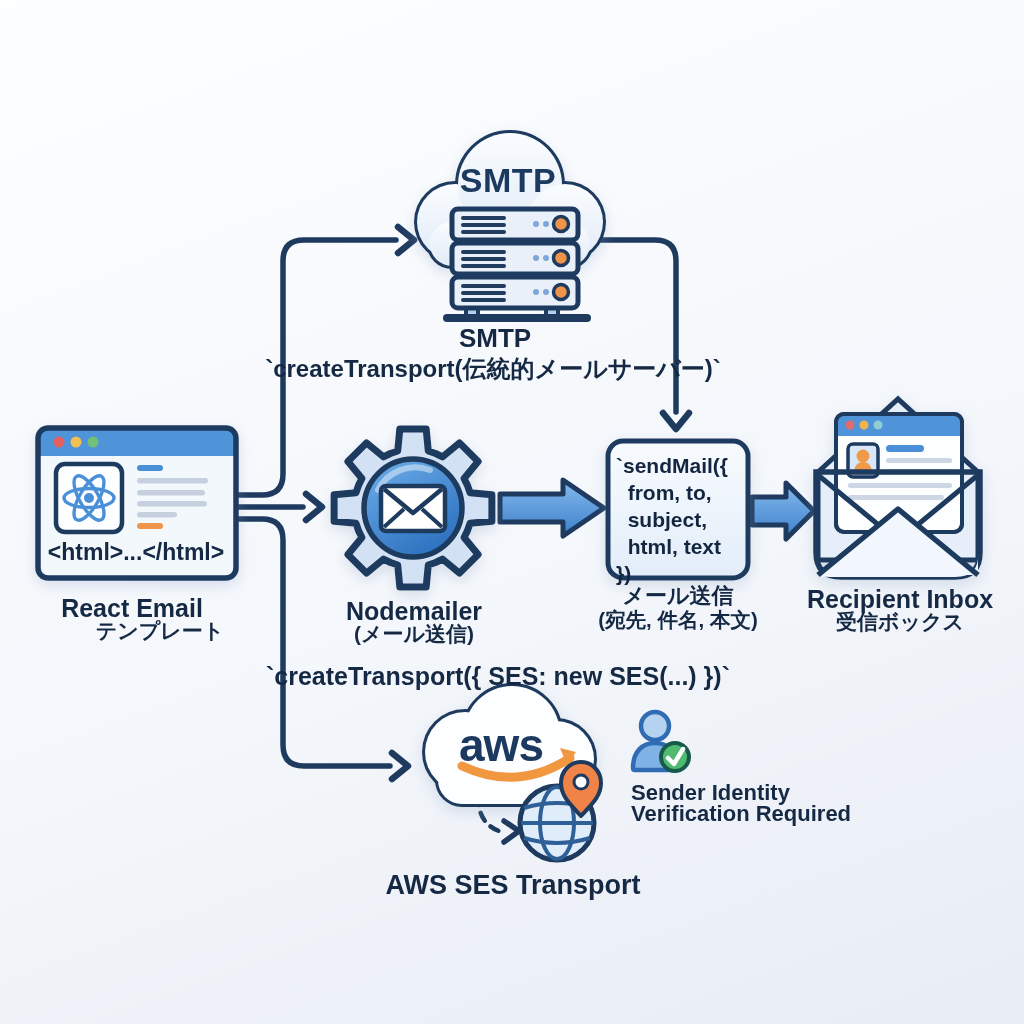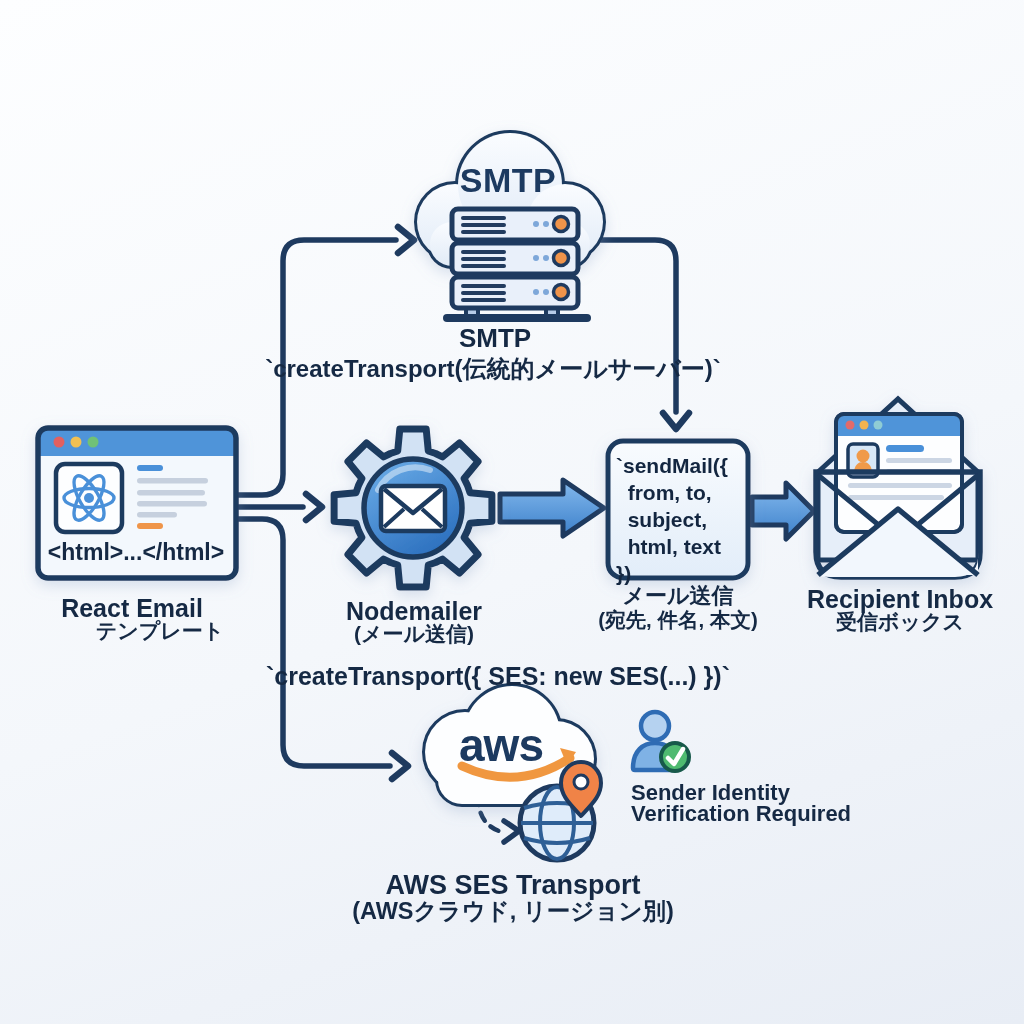--- a/index.html
+++ b/index.html
@@ -259,18 +259,17 @@
 })</div>
 <div class="lbl" style="left:678px;top:596px;font-size:22px;">メール送信</div>
 <div class="lbl" style="left:678px;top:620px;font-size:20.5px;">(宛先, 件名, 本文)</div>
 
 <div class="lbl f-title" style="left:900px;top:599px;">Recipient Inbox</div>
 <div class="lbl f-sub" style="left:900px;top:622px;">受信ボックス</div>
 
 <div class="lbl" style="left:498px;top:676px;font-size:25px;">`createTransport({ SES: new SES(...) })`</div>
 <div class="lbl f-aws" style="left:501px;top:745px;">aws</div>
 <div class="lbl" style="left:513px;top:886px;font-size:27px;">AWS SES Transport</div>
-<div class="lbl" style="left:513px;top:912px;font-size:23.5px;">(AWSクラウド, リージョン別)</div>
 
 <div class="lbl lbl-left" style="left:631px;top:780px;font-size:22px;">Sender Identity</div>
 <div class="lbl lbl-left" style="left:631px;top:801px;font-size:22px;">Verification Required</div>
 
 </div>
 
 </body></html>

